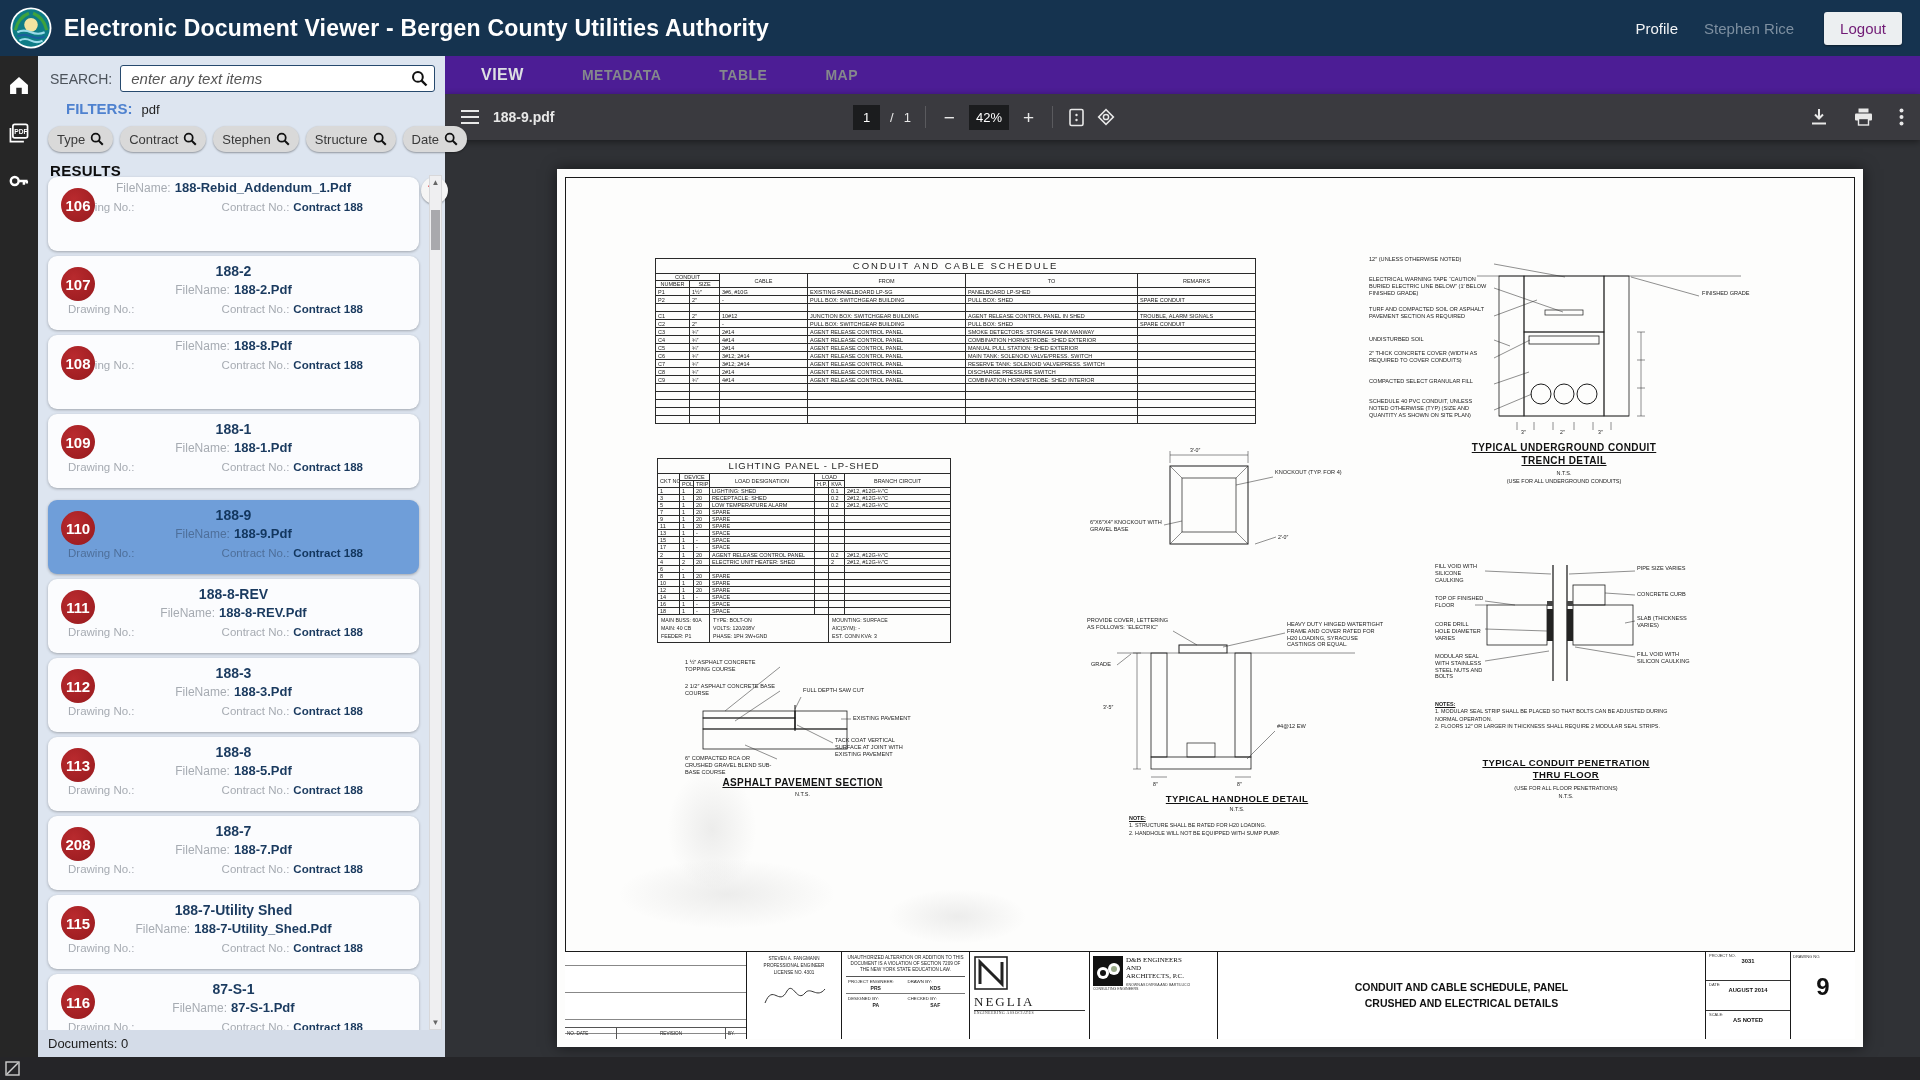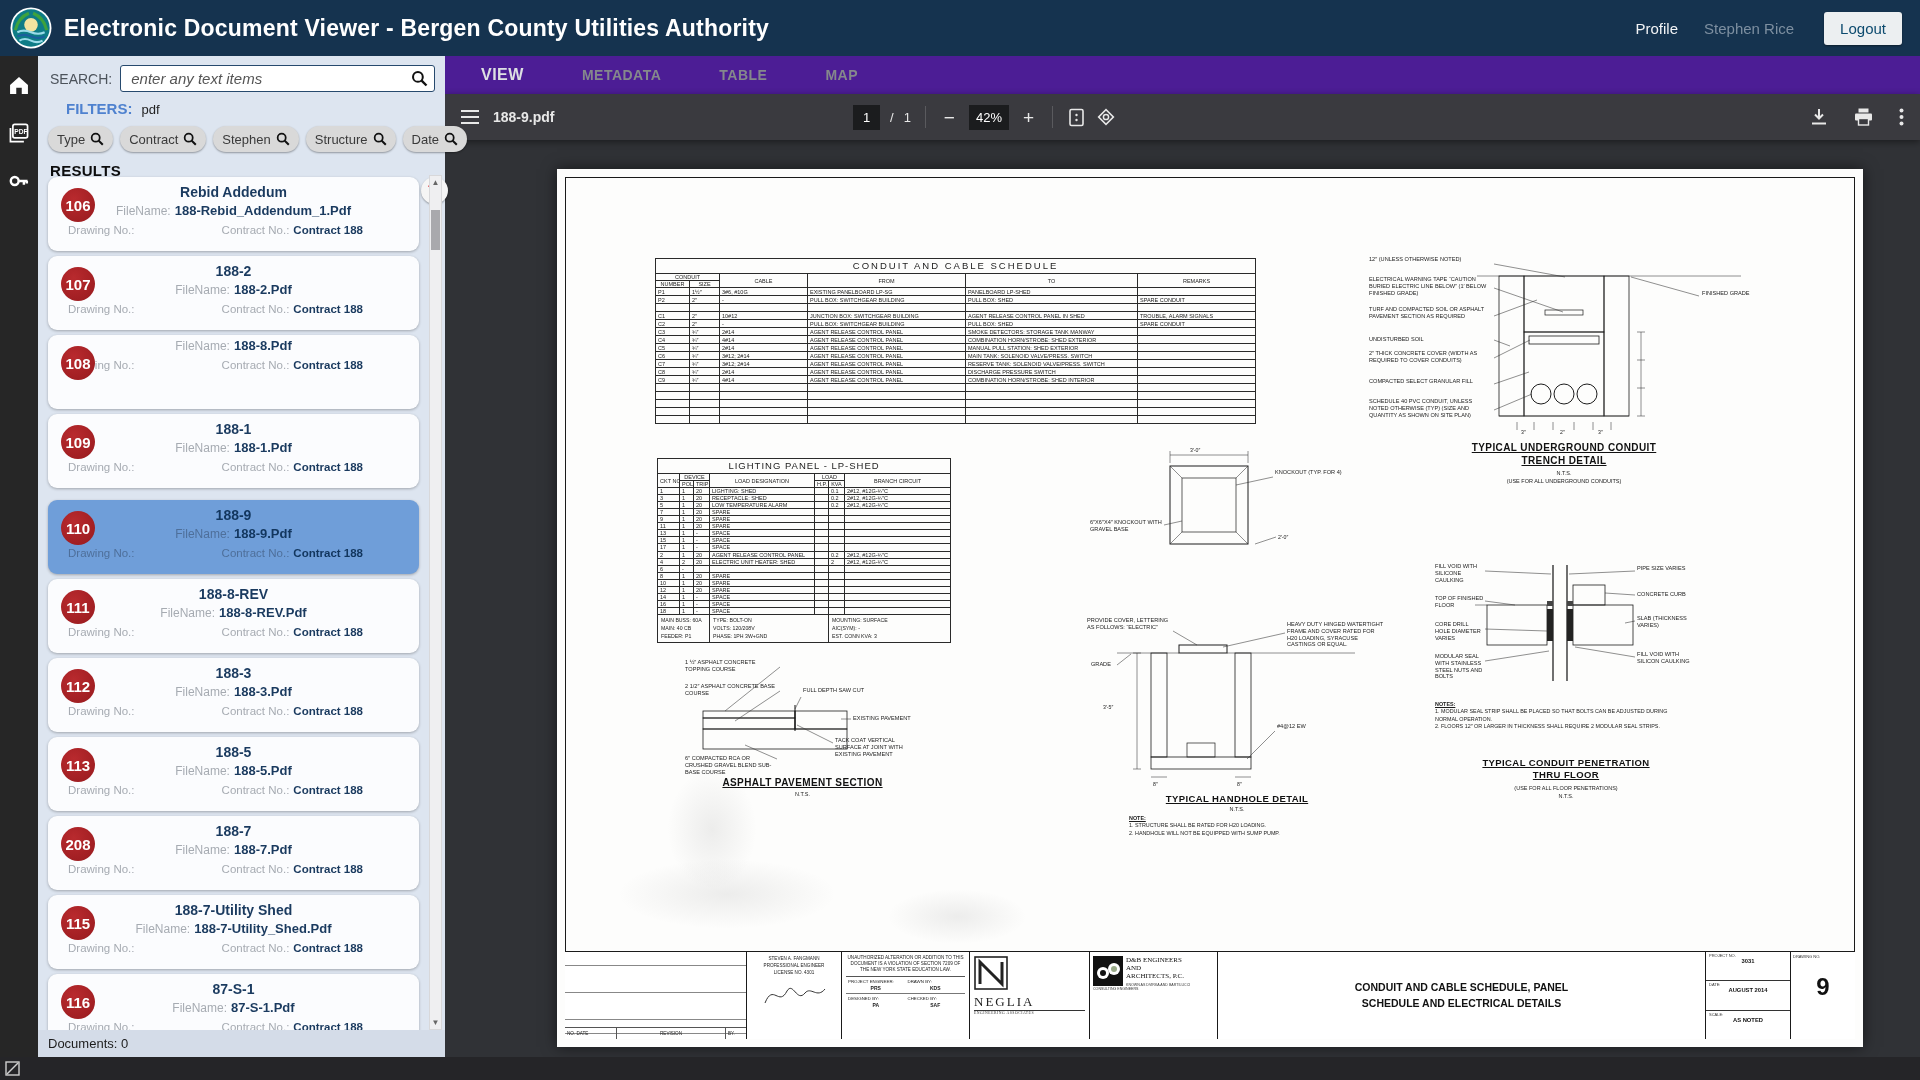--- a/index.html
+++ b/index.html
@@ -7,21 +7,21 @@
   *{box-sizing:border-box;}
 
   
   .hdr{position:absolute;left:0;top:0;width:1920px;height:56px;background:#15334f;
     display:flex;align-items:center;padding:0 18px 0 10px;z-index:30;}
   .hdr .logo{width:42px;height:42px;margin-right:12px;flex:0 0 auto;}
   .hdr .title{color:#fff;font-size:23px;font-weight:700;letter-spacing:.2px;}
   .hdr .sp{flex:1;}
   .hdr .profile{color:#f2f4f6;font-size:15px;margin-right:26px;cursor:pointer;}
   .hdr .user{color:#7d8fa0;font-size:15px;margin-right:30px;}
-  .btn-logout{background:#eceff1;color:#0c4a6e;border:none;border-radius:3px;
+  .btn-logout{background:#eceff1;color:#701a75;border:none;border-radius:3px;
     padding:8px 16px;font-size:15px;font-family:inherit;box-shadow:0 1px 2px rgba(0,0,0,.4);cursor:pointer;}
 
   
   .rail{position:absolute;left:0;top:56px;width:38px;bottom:23px;background:#262626;
     display:flex;flex-direction:column;align-items:center;padding-top:18px;gap:26px;z-index:20;}
   .rail .ric{width:22px;height:22px;cursor:pointer;}
 
   
   .sb{position:absolute;left:38px;top:56px;width:407px;bottom:23px;background:#dde5f0;z-index:10;}
   .srow{display:flex;align-items:center;padding:9px 10px 0 12px;}
@@ -281,21 +281,20 @@
   <div class="list">
 
     <div class="vsb">
       <div class="ar" style="top:0">▲</div>
       <div class="thumb"></div>
       <div class="ar" style="bottom:0">▼</div>
     </div>
 
       <div class="card">
         <div class="badge">106</div>
-        <div class="c-title">Rebid Addedum</div>
         <div class="c-file">
           <span>FileName:</span><b>188-Rebid_Addendum_1.Pdf</b>
         </div>
         <div class="c-bot">
           <span>Drawing No.:</span>
           <span><span>Contract No.:</span><b>Contract 188</b></span>
         </div>
       </div>
 
       <div class="card">
@@ -364,21 +363,21 @@
           <span>FileName:</span><b>188-3.Pdf</b>
         </div>
         <div class="c-bot">
           <span>Drawing No.:</span>
           <span><span>Contract No.:</span><b>Contract 188</b></span>
         </div>
       </div>
 
       <div class="card">
         <div class="badge">113</div>
-        <div class="c-title">188-5</div>
+        <div class="c-title">188-8</div>
         <div class="c-file">
           <span>FileName:</span><b>188-5.Pdf</b>
         </div>
         <div class="c-bot">
           <span>Drawing No.:</span>
           <span><span>Contract No.:</span><b>Contract 188</b></span>
         </div>
       </div>
 
       <div class="card">
@@ -1076,21 +1075,21 @@
               <circle cx="10" cy="17" r="3" fill="#111"></circle>
             <circle cx="21" cy="13" r="6" fill="#fff"></circle>
               <circle cx="21" cy="13" r="3" fill="#9a8"></circle>
           </svg>
           <div>D&amp;B ENGINEERS</div>
           <div>AND</div>
           <div>ARCHITECTS, P.C.</div>
           <div class="dbsub">KNOWN AS DVIRKA AND BARTILUCCI CONSULTING ENGINEERS</div>
         </div>
         <div class="tcell sheettc">
-          <div><span>CONDUIT AND CABLE SCHEDULE, PANEL</span><br><span>SCHEDULE AND ELECTRICAL DETAILS</span></div>
+          <div><span>CONDUIT AND CABLE SCHEDULE, PANEL</span><br><span>CRUSHED AND ELECTRICAL DETAILS</span></div>
         </div>
         <div class="tcell pinfoc">
           <div class="pirow">
               <div class="pil">PROJECT NO.</div>
               <div class="piv">3031</div>
             </div>
           <div class="pirow">
               <div class="pil">DATE:</div>
               <div class="piv">AUGUST 2014</div>
             </div>

